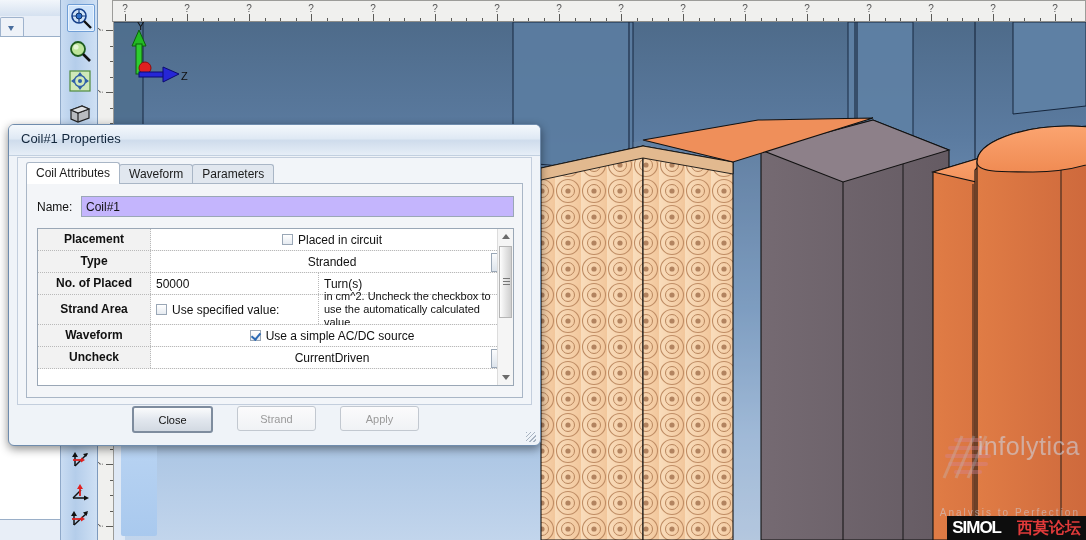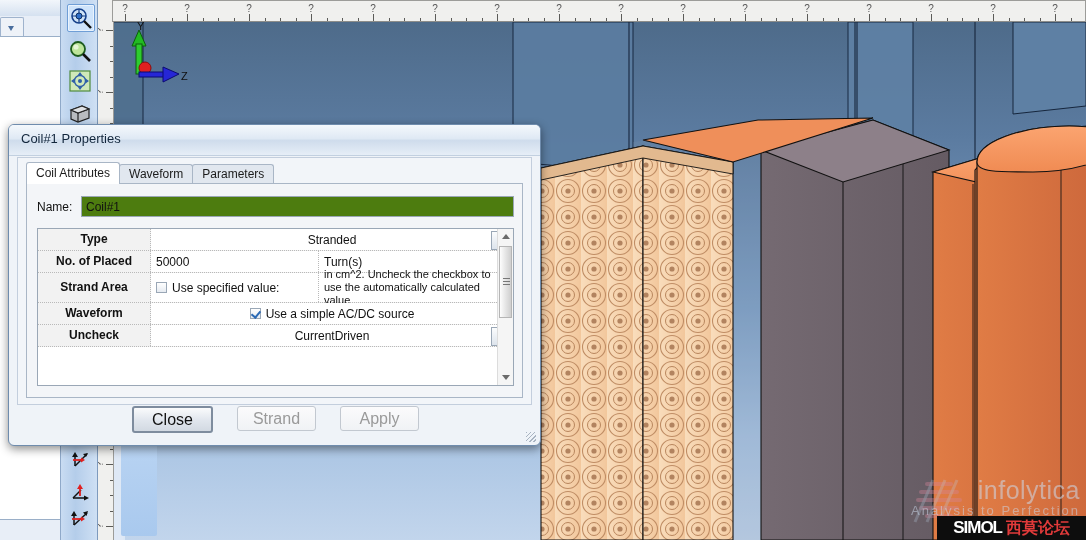--- a/index.html
+++ b/index.html
@@ -62,23 +62,23 @@
   
   .viewport{position:absolute;left:113px;top:22px;width:973px;height:518px;overflow:hidden;
     background:linear-gradient(180deg,#4e6b8a 0%,#5b7ba0 22%,#7ea0c6 55%,#a9c4e3 80%,#c2d5ec 100%);}
   .viewport svg{position:absolute;left:0;top:0;}
 
   
   .wm{position:absolute;right:6px;bottom:22px;text-align:right;pointer-events:none;}
   .wm-logo{width:54px;height:46px;margin-left:auto;opacity:.5;}
   .wm-name{font-size:25px;color:#cddbec;opacity:.55;letter-spacing:.5px;
     font-family:"Liberation Sans",sans-serif;line-height:1;}
-  .wm-sub{font-size:13px;color:#cddbec;opacity:.5;letter-spacing:2px;}
+  .wm-sub{font-size:10px;color:#cddbec;opacity:.5;letter-spacing:2px;margin-top:48px;}
   .simol{position:absolute;right:0;bottom:0;height:24px;background:#0d0d0d;color:#fff;
-    display:flex;align-items:center;padding:0 16px;gap:4px;}
+    display:flex;align-items:center;padding:0 5px;gap:16px;}
   .simol-a{font-size:17px;font-weight:bold;letter-spacing:-1px;font-family:"Liberation Sans",sans-serif;}
   .simol-b{font-size:16px;color:#e03a3a;font-family:"DejaVu Sans",sans-serif;font-weight:bold;}
 
   
   .triad{position:absolute;left:48px;bottom:28px;width:80px;height:70px;}
 
   
   .dlg{position:absolute;left:8px;top:124px;width:533px;height:322px;
     background:#eff3f8;border:1px solid #6f8cad;border-radius:6px;
     box-shadow:0 3px 10px rgba(0,0,0,.45);box-sizing:border-box;}
@@ -93,21 +93,21 @@
   .tabs{position:absolute;left:8px;top:6px;height:20px;display:flex;align-items:flex-end;}
   .tab{height:19px;padding:0 9px;font-size:12px;line-height:19px;color:#1b1b1b;
     border:1px solid #a9b6c6;border-bottom:none;background:#e1e7ef;margin-right:-1px;
     border-radius:3px 3px 0 0;font-family:"Liberation Sans",sans-serif;}
   .tab.active{background:#ffffff;height:21px;line-height:21px;position:relative;z-index:3;}
   .tabpane{position:absolute;left:8px;top:25px;width:497px;height:215px;background:#f3f5f8;
     border:1px solid #a9b6c6;box-sizing:border-box;}
 
   .namerow{position:absolute;left:10px;top:12px;width:477px;height:22px;}
   .namelab{position:absolute;left:0;top:4px;font-size:12px;color:#111;}
-  .nameinput{position:absolute;left:44px;top:0;width:433px;height:21px;background:#4d7c0f;
+  .nameinput{position:absolute;left:44px;top:0;width:433px;height:21px;background:#c4b5fd;
     border:1px solid #9aa7b6;box-sizing:border-box;font-size:12px;color:#111;
     padding:2px 4px;font-family:"Liberation Sans",sans-serif;}
 
   .grid{position:absolute;left:10px;top:44px;width:477px;height:158px;background:#fff;
     border:1px solid #9aa7b6;box-sizing:border-box;overflow:hidden;}
   .grow{display:flex;height:22px;border-bottom:1px dotted #b9b9b9;box-sizing:border-box;
     background:#f2f2f2;}
   .grow.tall{height:30px;}
   .gh{width:113px;min-width:113px;display:flex;align-items:center;justify-content:center;
     font-size:12px;font-weight:bold;color:#111;border-right:1px dotted #b9b9b9;
@@ -134,21 +134,21 @@
   .sbarrow i{width:0;height:0;border-left:4px solid transparent;border-right:4px solid transparent;}
   .sbarrow.up i{border-bottom:5px solid #6b6b6b;}
   .sbarrow.down i{border-top:5px solid #6b6b6b;}
   .sbthumb{position:absolute;left:1px;top:17px;width:13px;height:72px;
     background:linear-gradient(90deg,#fdfdfd,#e3e3e3 55%,#cfcfcf);border:1px solid #b5b5b5;
     box-sizing:border-box;}
   .sbthumb:after{content:"";position:absolute;left:3px;top:31px;width:7px;height:7px;
     background:repeating-linear-gradient(#777,#777 1px,transparent 1px,transparent 3px);}
 
   .btnrow{position:absolute;left:0;bottom:12px;width:533px;display:flex;justify-content:center;gap:24px;}
-  .dbtn{width:77px;height:23px;font-size:16px;border:1px solid #8d9aab;border-radius:3px;
+  .dbtn{width:77px;height:23px;font-size:11px;border:1px solid #8d9aab;border-radius:3px;
     background:linear-gradient(#fbfcfd,#e7ecf2 50%,#dae1ea);color:#111;
     font-family:"Liberation Sans",sans-serif;display:flex;align-items:center;justify-content:center;margin-top:35px;}
   .dbtn.default{border:2px solid #7e8c9e;background:linear-gradient(#fafbfc,#e2e7ee 50%,#d2d9e2);}
   .dbtn.disabled{color:#9a9a9a;background:linear-gradient(#fbfbfc,#f0f2f5);border-color:#c2c8d0;}
   .resizer{position:absolute;right:4px;bottom:3px;width:10px;height:10px;
     background:repeating-linear-gradient(135deg,#a9b4c2 0 1px,transparent 1px 3px);}
 </style>
 </head>
 <body>
 
@@ -521,20 +521,27 @@
       <div class="tabpane">
 
         <div class="namerow">
           <span class="namelab">Name:</span>
           <input class="nameinput" type="text" value="Coil#1" style="">
         </div>
 
         <div class="grid">
           <div id="gridrows">
               <div class="grow">
+                <div class="gh">Placement</div>
+                <div class="gc center white">
+                  <span class="ck"></span>
+                  <span>Placed in circuit</span>
+                </div>
+              </div>
+              <div class="grow">
                 <div class="gh">Type</div>
                 <div class="gc center white" style="position: relative;">
                   <span>Stranded</span>
                   <span class="ddbtn"></span>
                 </div>
               </div>
               <div class="grow">
                 <div class="gh">No. of Placed</div>
                 <div class="gc split white">50000</div>
                 <div class="gc split2 white">Turn(s)</div>

